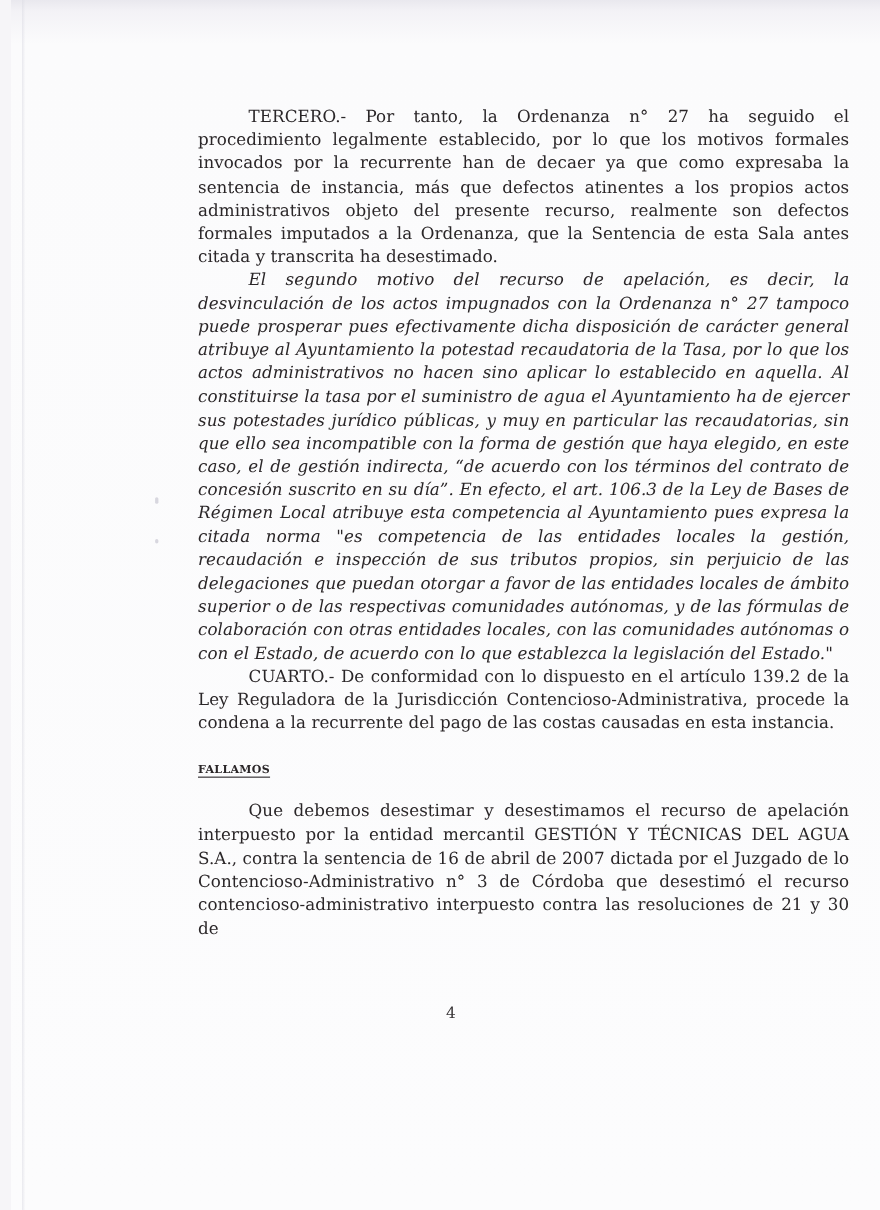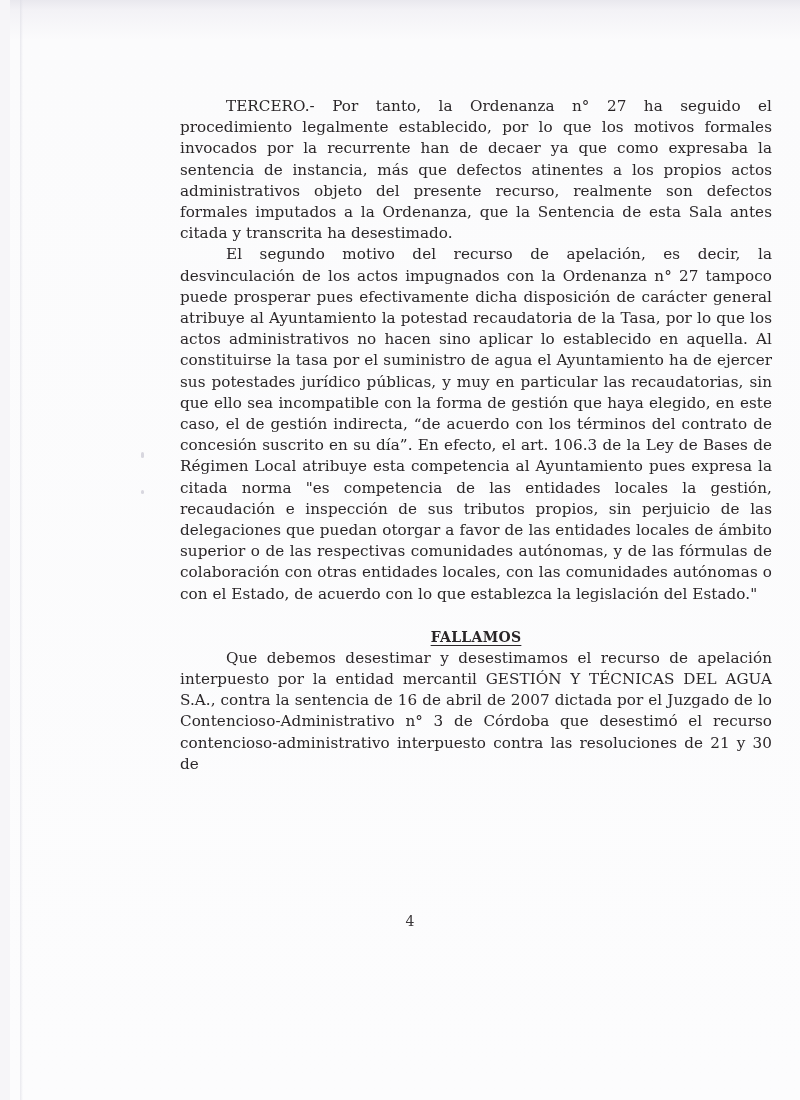--- a/index.html
+++ b/index.html
@@ -38,28 +38,27 @@
       width: 592px;
     }
     p.para {
       margin: 0;
       font-size: 15.2px;
       line-height: 21.2px;
       text-align: justify;
       text-indent: 46px;
       letter-spacing: 0.05px;
     }
-    .gap-1 { margin-top: 21px; }
+    .gap-1 { margin-top: 21px; font-style: italic; }
     .gap-2 { margin-top: 21px; }
     .gap-3 { margin-top: 20px; }
     .gap-4 { margin-top: 20px; }
     .heading {
-      margin: 22px 0 0 0;
-      text-align: center;
-      font-size: 14px;
+      margin: 22px 0 16px 0;
+      font-size: 10px;
       font-weight: bold;
       text-decoration: underline;
       text-underline-offset: 3px;
       letter-spacing: 0.3px;
       line-height: 21px;
     }
     .after-heading { margin-top: 18px; }
     .page-number {
       position: absolute;
       left: 0;
@@ -81,18 +80,19 @@
 <body>
 
 <div class="page">
   <div class="page-edge-left"></div>
   <div class="speck" style="left:131px; top:452px;"></div>
   <div class="speck" style="left:131px; top:490px; height:4px;"></div>
 
   <div class="content">
     <p class="para">TERCERO.- Por tanto, la Ordenanza n° 27 ha seguido el procedimiento legalmente establecido, por lo que los motivos formales invocados por la recurrente han de decaer ya que como expresaba la sentencia de instancia, más que defectos atinentes a los propios actos administrativos objeto del presente recurso, realmente son defectos formales imputados a la Ordenanza, que la Sentencia de esta Sala antes citada y transcrita ha desestimado.</p>
     <p class="para gap-1">El segundo motivo del recurso de apelación, es decir, la desvinculación de los actos impugnados con la Ordenanza n° 27 tampoco puede prosperar pues efectivamente dicha disposición de carácter general atribuye al Ayuntamiento la potestad recaudatoria de la Tasa, por lo que los actos administrativos no hacen sino aplicar lo establecido en aquella. Al constituirse la tasa por el suministro de agua el Ayuntamiento ha de ejercer sus potestades jurídico públicas, y muy en particular las recaudatorias, sin que ello sea incompatible con la forma de gestión que haya elegido, en este caso, el de gestión indirecta, “de acuerdo con los términos del contrato de concesión suscrito en su día”. En efecto, el art. 106.3 de la Ley de Bases de Régimen Local atribuye esta competencia al Ayuntamiento pues expresa la citada norma "es competencia de las entidades locales la gestión, recaudación e inspección de sus tributos propios, sin perjuicio de las delegaciones que puedan otorgar a favor de las entidades locales de ámbito superior o de las respectivas comunidades autónomas, y de las fórmulas de colaboración con otras entidades locales, con las comunidades autónomas o con el Estado, de acuerdo con lo que establezca la legislación del Estado."</p>
+    <p class="para gap-3">CUARTO.- De conformidad con lo dispuesto en el artículo 139.2 de la Ley Reguladora de la Jurisdicción Contencioso-Administrativa, procede la condena a la recurrente del pago de las costas causadas en esta instancia.</p>
     <div class="heading">FALLAMOS</div>
     <p class="para after-heading">Que debemos desestimar y desestimamos el recurso de apelación interpuesto por la entidad mercantil GESTIÓN Y TÉCNICAS DEL AGUA S.A., contra la sentencia de 16 de abril de 2007 dictada por el Juzgado de lo Contencioso-Administrativo n° 3 de Córdoba que desestimó el recurso contencioso-administrativo interpuesto contra las resoluciones de 21 y 30 de</p>
   </div>
 
   <div class="page-number">4</div>
 </div>
 
 </body></html>

